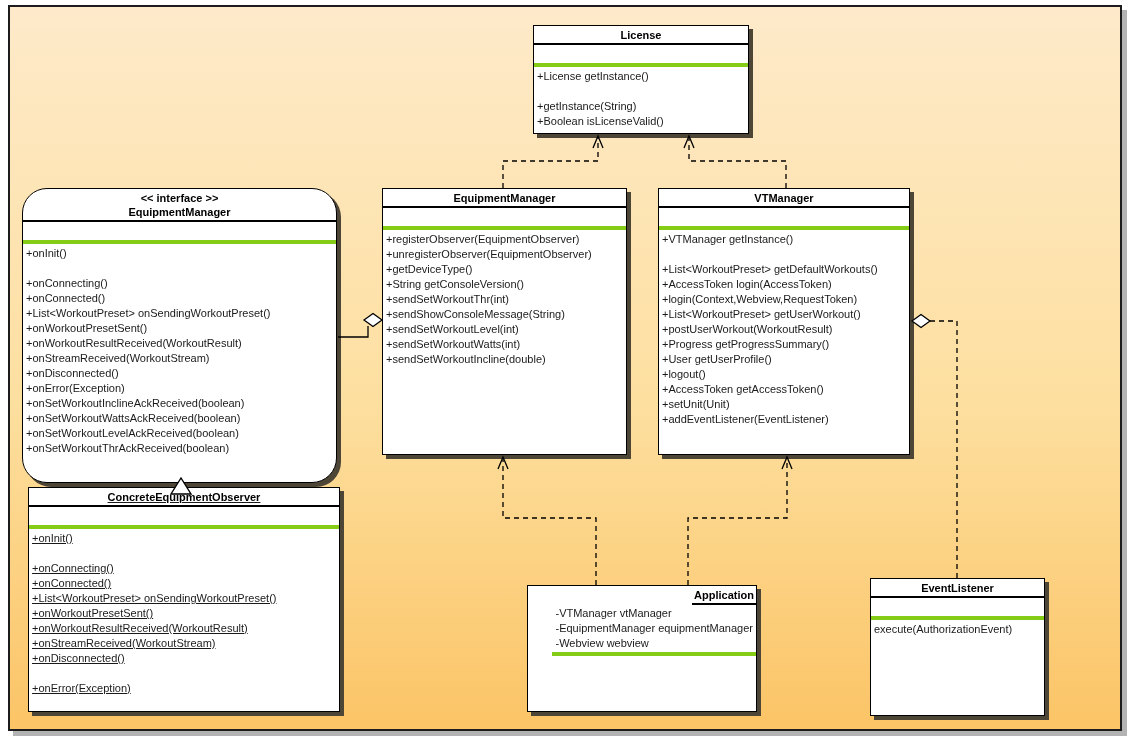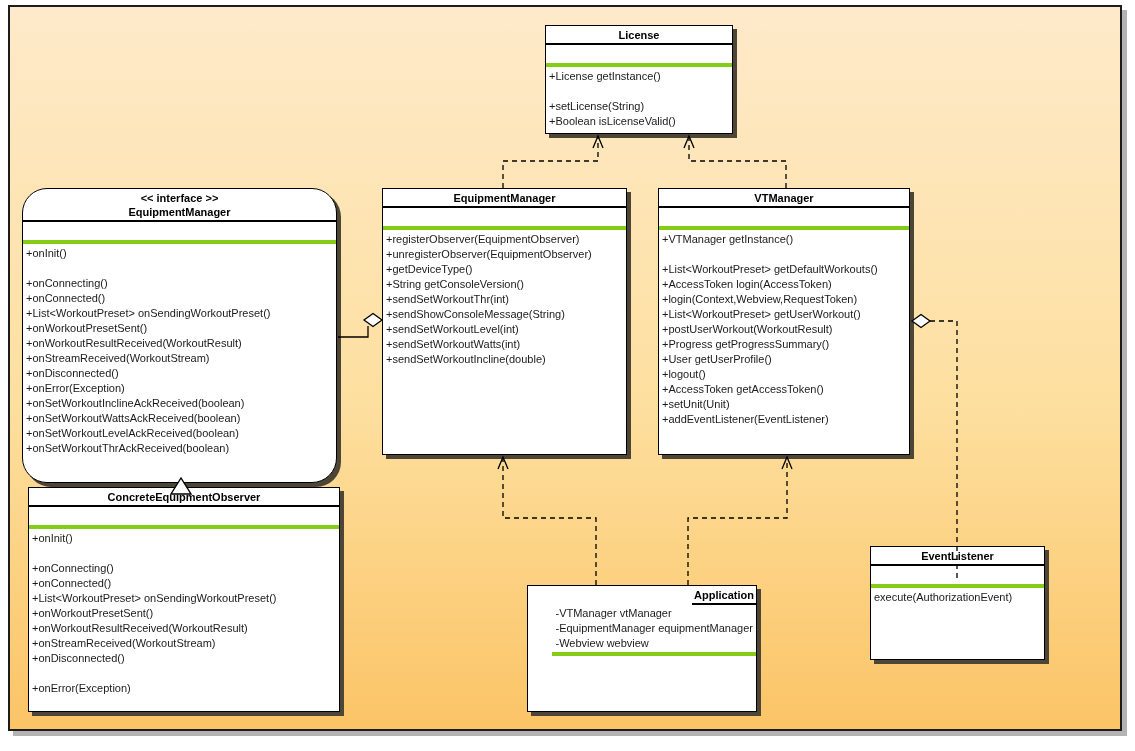--- a/index.html
+++ b/index.html
@@ -29,29 +29,29 @@
   .uml-methods{flex:1;padding:2px 3px;}
   .uml-line{height:15px;line-height:15px;white-space:nowrap;overflow:hidden;}
   #connector-layer{position:absolute;left:0;top:0;pointer-events:none;}
 </style>
 </head>
 <body>
 
 <div class="canvas">
   <div class="frame"></div>
   <div id="boxes-layer">
-      <div class="uml-box" style="left: 533px; top: 25px; width: 188px; height: 109px; margin-left: 12px;">
+      <div class="uml-box" style="left: 533px; top: 25px; width: 216px; height: 109px;">
         <div class="uml-title">
           <div class="uml-line">License</div>
         </div>
         <div class="uml-attrs"></div>
         <div class="uml-methods">
           <div class="uml-line">+License getInstance()</div>
           <div class="uml-line"></div>
-          <div class="uml-line">+setLicense(String)</div>
+          <div class="uml-line">+getInstance(String)</div>
           <div class="uml-line">+Boolean isLicenseValid()</div>
         </div>
       </div>
       <div class="uml-box" style="left: 22px; top: 188px; width: 315px; height: 295px; border-radius: 25px;">
         <div class="uml-title">
           <div class="uml-line">&lt;&lt; interface &gt;&gt;</div>
           <div class="uml-line">EquipmentManager</div>
         </div>
         <div class="uml-attrs"></div>
         <div class="uml-methods">
@@ -102,21 +102,21 @@
           <div class="uml-line">+List&lt;WorkoutPreset&gt; getUserWorkout()</div>
           <div class="uml-line">+postUserWorkout(WorkoutResult)</div>
           <div class="uml-line">+Progress getProgressSummary()</div>
           <div class="uml-line">+User getUserProfile()</div>
           <div class="uml-line">+logout()</div>
           <div class="uml-line">+AccessToken getAccessToken()</div>
           <div class="uml-line">+setUnit(Unit)</div>
           <div class="uml-line">+addEventListener(EventListener)</div>
         </div>
       </div>
-      <div class="uml-box" style="left: 28px; top: 487px; width: 312px; height: 225px;">
+      <div class="uml-box" style="left: 28px; top: 487px; width: 312px; height: 225px; text-decoration: underline;">
         <div class="uml-title">
           <div class="uml-line">ConcreteEquipmentObserver</div>
         </div>
         <div class="uml-attrs"></div>
         <div class="uml-methods">
           <div class="uml-line">+onInit()</div>
           <div class="uml-line"></div>
           <div class="uml-line">+onConnecting()</div>
           <div class="uml-line">+onConnected()</div>
           <div class="uml-line">+List&lt;WorkoutPreset&gt; onSendingWorkoutPreset()</div>
@@ -132,21 +132,21 @@
         <div class="uml-title">
           <div class="uml-line">Application</div>
         </div>
         <div class="uml-attrs">
           <div class="uml-line">-VTManager vtManager</div>
           <div class="uml-line">-EquipmentManager equipmentManager</div>
           <div class="uml-line">-Webview webview</div>
         </div>
         <div class="uml-methods"></div>
       </div>
-      <div class="uml-box" style="left: 870px; top: 546px; width: 175px; height: 114px;">
+      <div class="uml-box" style="left: 870px; top: 578px; width: 175px; height: 138px;">
         <div class="uml-title">
           <div class="uml-line">EventListener</div>
         </div>
         <div class="uml-attrs"></div>
         <div class="uml-methods">
           <div class="uml-line">execute(AuthorizationEvent)</div>
         </div>
       </div>
     </div>
   <svg id="connector-layer" width="1135" height="751" viewBox="0 0 1135 751">

